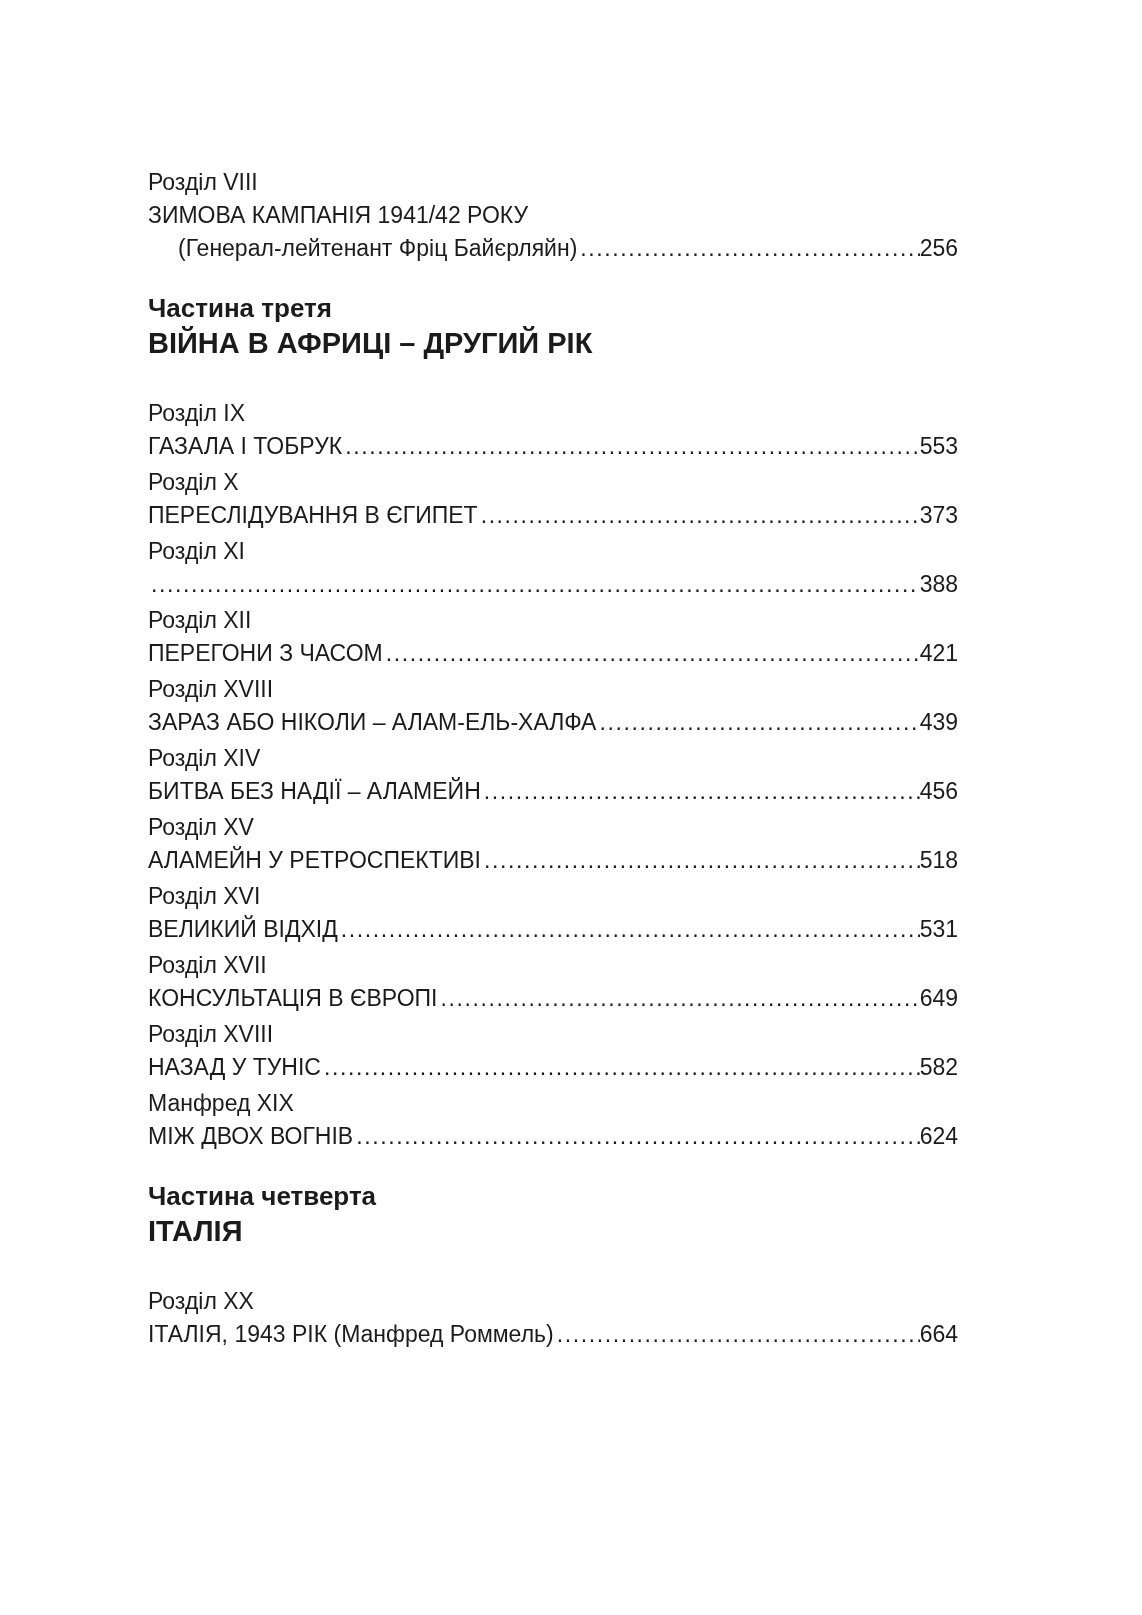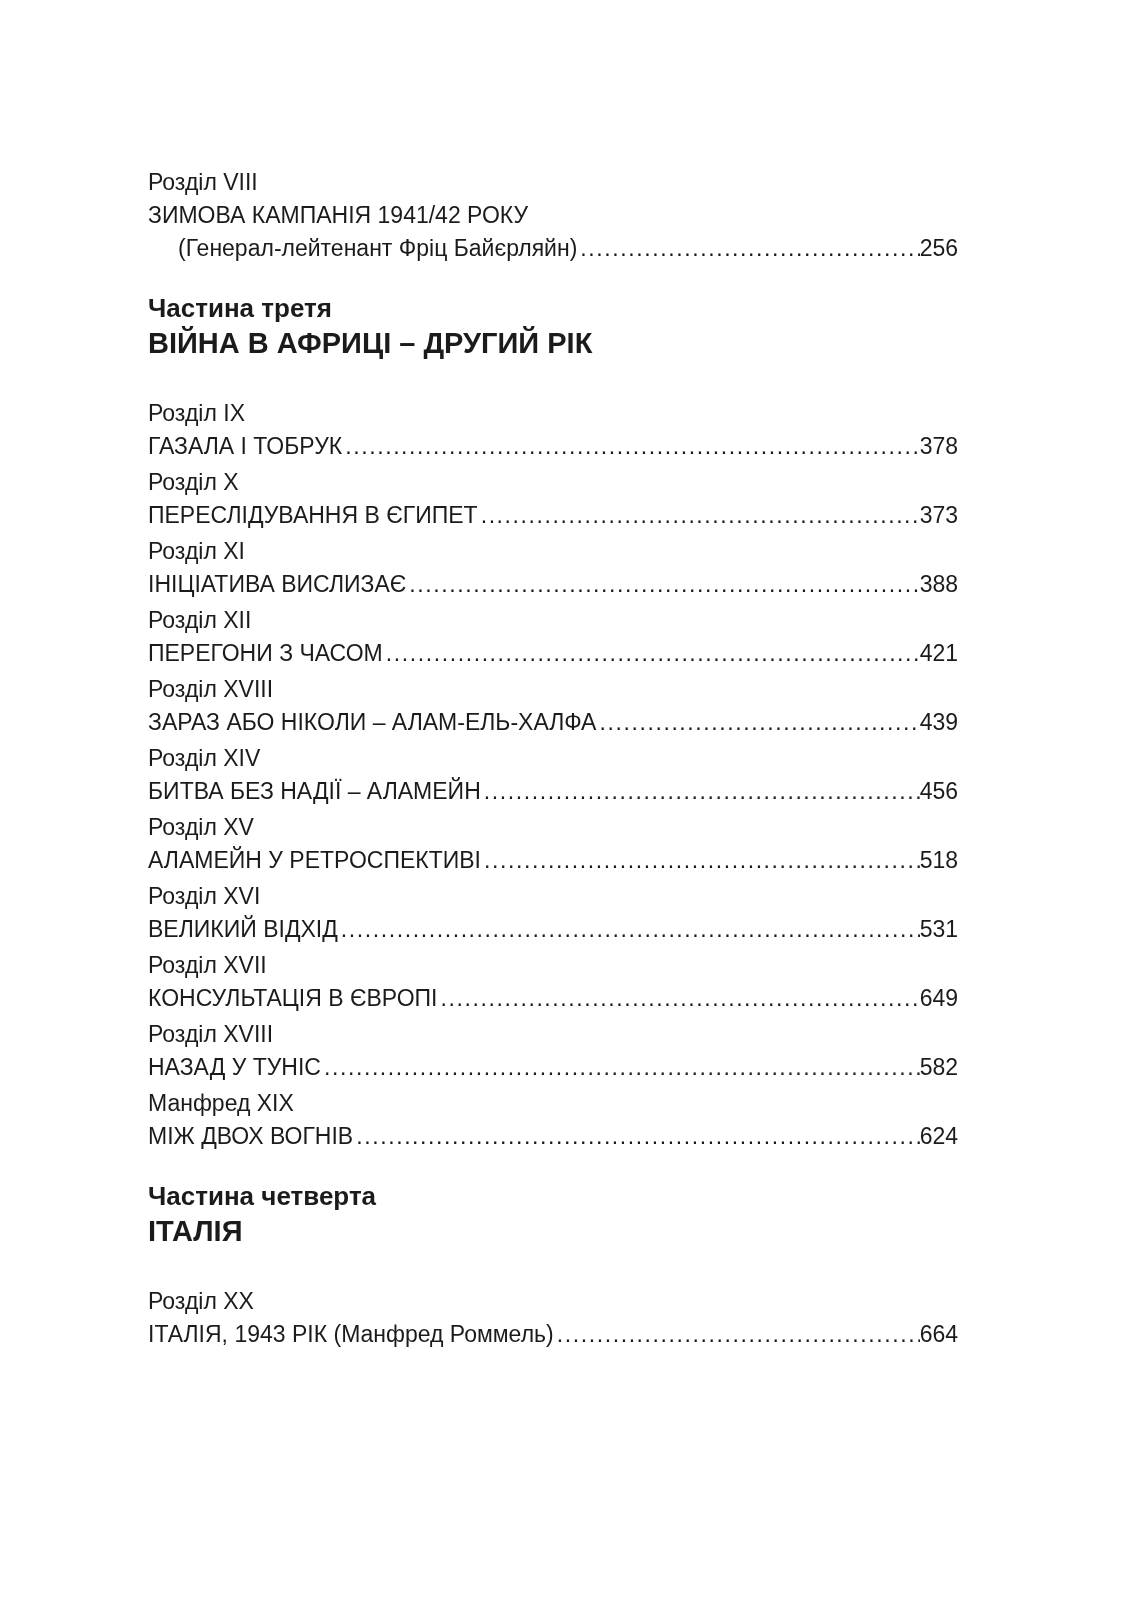--- a/index.html
+++ b/index.html
@@ -100,37 +100,36 @@
   <div class="part-heading">
     <div class="part-label">Частина третя</div>
     <div class="part-title">ВІЙНА В АФРИЦІ – ДРУГИЙ РІК</div>
   </div>
 
   <div class="entry">
     <div class="chapter-label">Розділ IX</div>
     <div class="title-line">
       <span class="t">ГАЗАЛА І ТОБРУК</span>
       <span class="leader"></span>
-      <span class="pagenum">378</span>
+      <span class="pagenum">553</span>
     </div>
   </div>
 
   <div class="entry">
     <div class="chapter-label">Розділ X</div>
     <div class="title-line">
       <span class="t">ПЕРЕСЛІДУВАННЯ В ЄГИПЕТ</span>
       <span class="leader"></span>
       <span class="pagenum">373</span>
     </div>
   </div>
 
   <div class="entry">
     <div class="chapter-label">Розділ XI</div>
     <div class="title-line">
-      <span class="t">ІНІЦІАТИВА ВИСЛИЗАЄ</span>
       <span class="leader"></span>
       <span class="pagenum">388</span>
     </div>
   </div>
 
   <div class="entry">
     <div class="chapter-label">Розділ XII</div>
     <div class="title-line">
       <span class="t">ПЕРЕГОНИ З ЧАСОМ</span>
       <span class="leader"></span>

